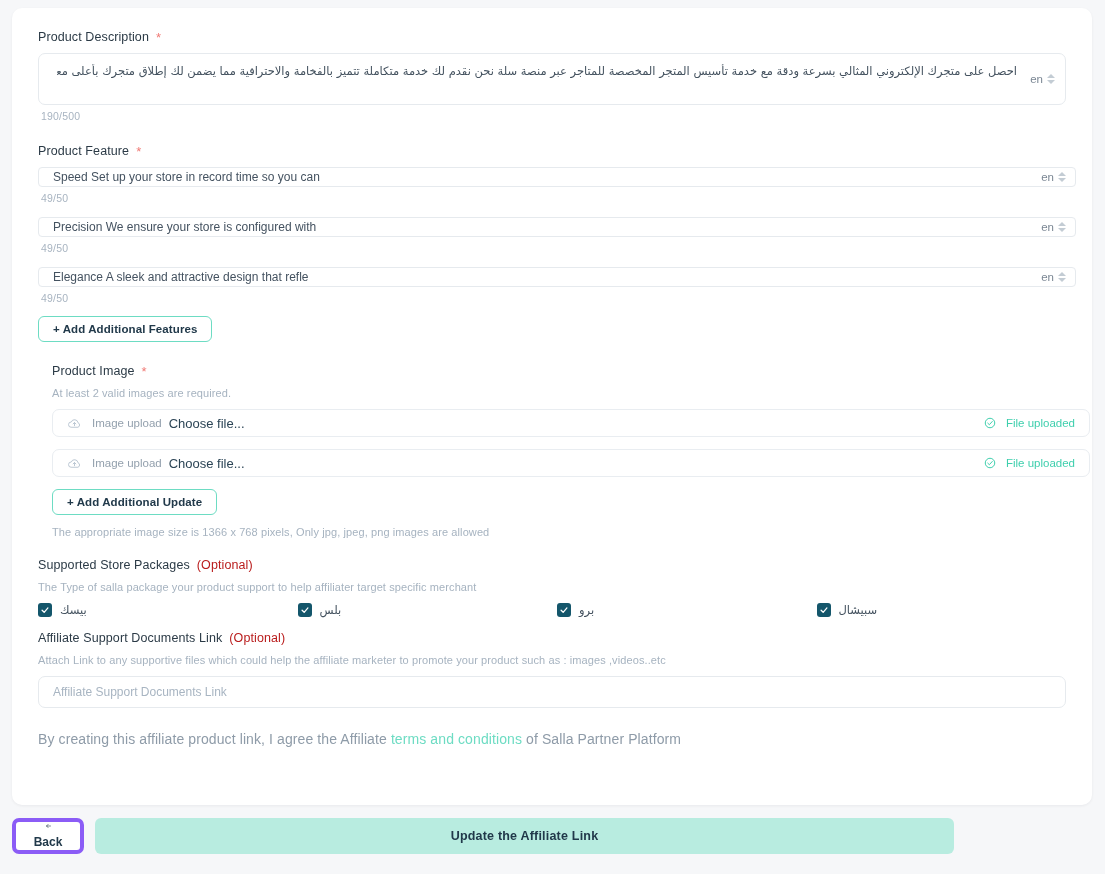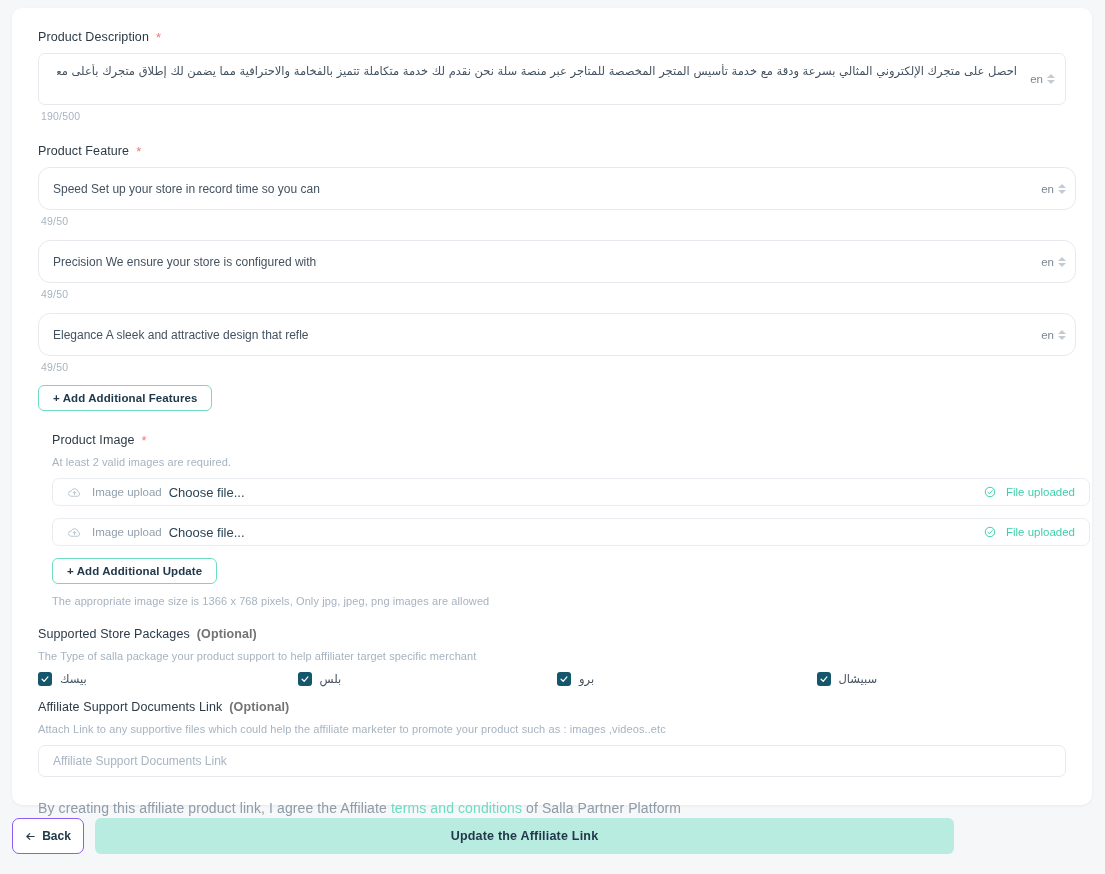--- a/index.html
+++ b/index.html
@@ -29,21 +29,21 @@
 
   
   .field-label {
     font-size: 12.5px;
     color: #2b3a46;
     letter-spacing: .1px;
     margin: 0 0 9px 0;
     display: flex; align-items: center; gap: 7px;
   }
   .req { color: #f07a75; font-size: 13px; line-height: 1; }
-  .optional { color: #737373; font-weight: bold; }
+  .optional { color: #b91c1c; font-weight: normal; }
   .hint {
     font-size: 11px;
     color: #a6b3c0;
     margin: 0 0 10px 0;
     letter-spacing: .1px;
   }
   .counter {
     font-size: 10.5px;
     color: #a8b4c1;
     margin: 5px 0 0 3px;
@@ -85,23 +85,23 @@
   .chev-up, .chev-dn {
     width: 0; height: 0;
     border-left: 4px solid transparent;
     border-right: 4px solid transparent;
   }
   .chev-up { border-bottom: 4px solid #c3ccd4; }
   .chev-dn { border-top: 4px solid #c3ccd4; }
 
   .feature-row {
     position: relative;
-    width: 1038px; height: 43px;
+    width: 1038px; height: 20px;
     border: 1px solid #e6eaee;
-    border-radius: 12px;
+    border-radius: 4px;
     background: #fff;
     display: flex; align-items: center;
   }
   .feature-row .val {
     padding-left: 14px;
     font-size: 12px;
     color: #445260;
   }
   .feature-row .lang-select { right: 9px; }
 
@@ -193,29 +193,30 @@
   .footer {
     position: absolute;
     left: 0; top: 818px;
     width: 1105px; height: 40px;
     display: flex; align-items: center;
   }
   .back-btn {
     position: absolute;
     left: 12px; top: 0;
     width: 72px; height: 36px;
-    border: 1px solid #8b5cf6;
+    border: 4px solid #8b5cf6;
     border-radius: 7px;
     background: #fff;
     display: flex; align-items: center; justify-content: center;
     gap: 6px;
     font-size: 12px;
     color: #21394a;
     font-weight: bold;
     cursor: pointer;
+    flex-direction: column;
   }
   .arrow-left { width: 11px; height: 11px; }
   .submit-btn {
     position: absolute;
     left: 95px; top: 0;
     width: 859px; height: 36px;
     background: #b8ece0;
     border: none;
     border-radius: 6px;
     color: #21394a;

